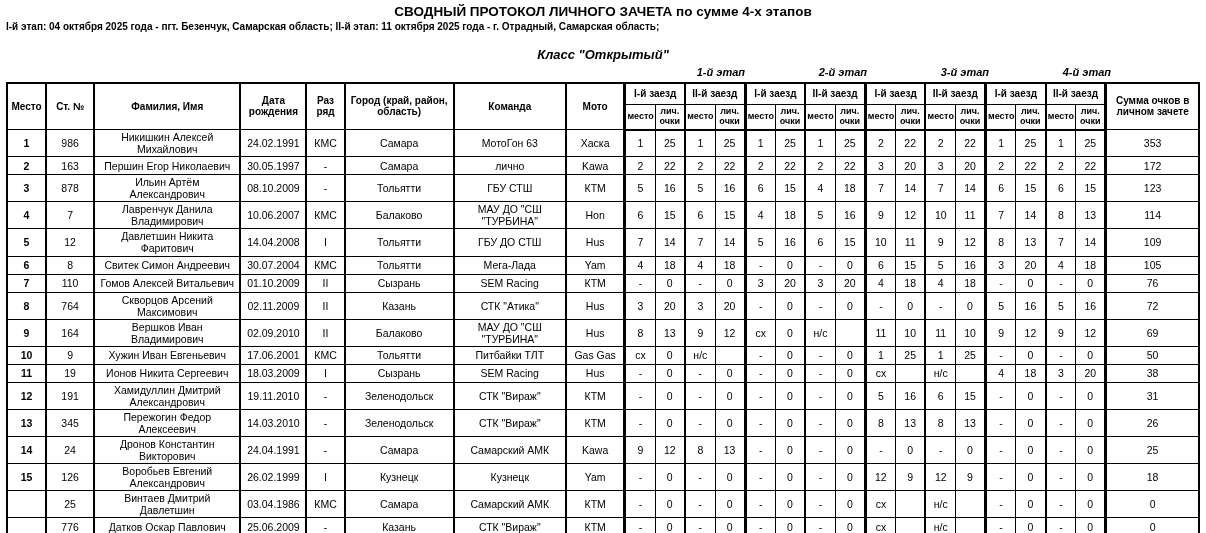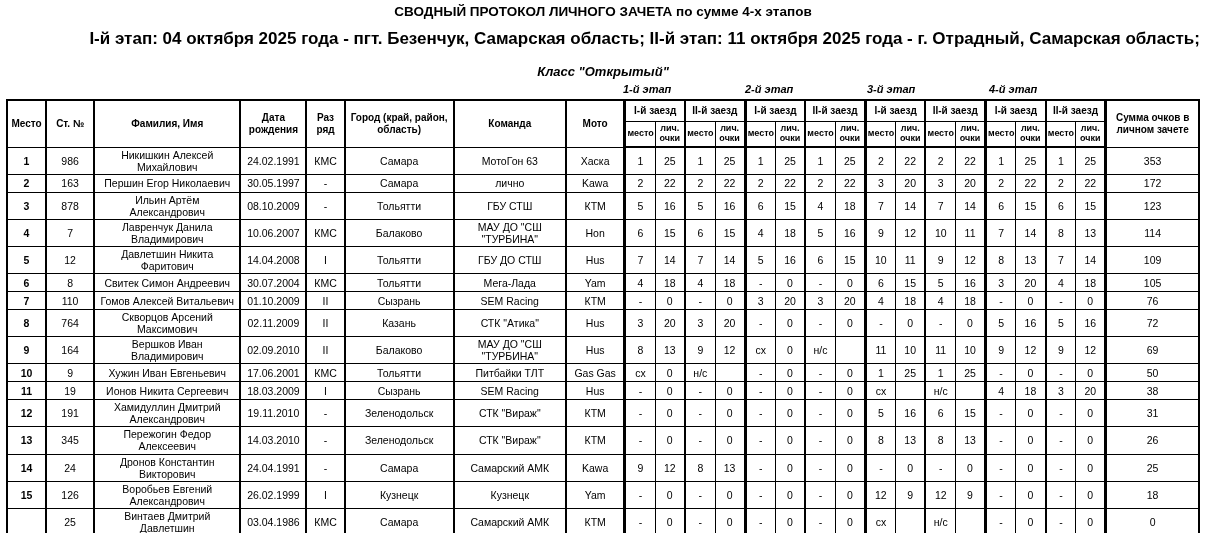--- a/index.html
+++ b/index.html
@@ -3,25 +3,25 @@
 <meta charset="utf-8">
 <style>
   html,body{margin:0;padding:0;background:#fff;}
   .page{
     width:1206px;height:533px;overflow:hidden;position:relative;
     background:#fff;color:#000;
     font-family:Liberation Sans, sans-serif;
   }
   .inner{padding:0 6px;}
   .doc-title{font-size:13.5px;font-weight:bold;text-align:center;padding-top:4px;}
-  .doc-sub{font-size:17px;font-weight:bold;text-align:right;line-height:1.65;margin-top:6px;}
+  .doc-sub{font-size:10px;font-weight:bold;text-align:left;line-height:1.65;}
   .class-label{font-size:13px;font-weight:bold;font-style:italic;text-align:center;margin-top:11px;}
   .stage-labels{position:relative;height:16px;margin-top:4px;}
   .stage-label{
-    position:absolute;top:0;width:122px;text-align:left;
+    position:absolute;top:0;width:122px;text-align:right;
     font-size:11px;font-weight:bold;font-style:italic;
   }
   table.protocol{
     border-collapse:collapse;table-layout:fixed;width:1194px;
     border:2px solid #000;
   }
   .protocol th,.protocol td{
     border:1px solid #000;text-align:center;vertical-align:middle;
     padding:1px 1px;line-height:1.15;overflow:hidden;
   }

